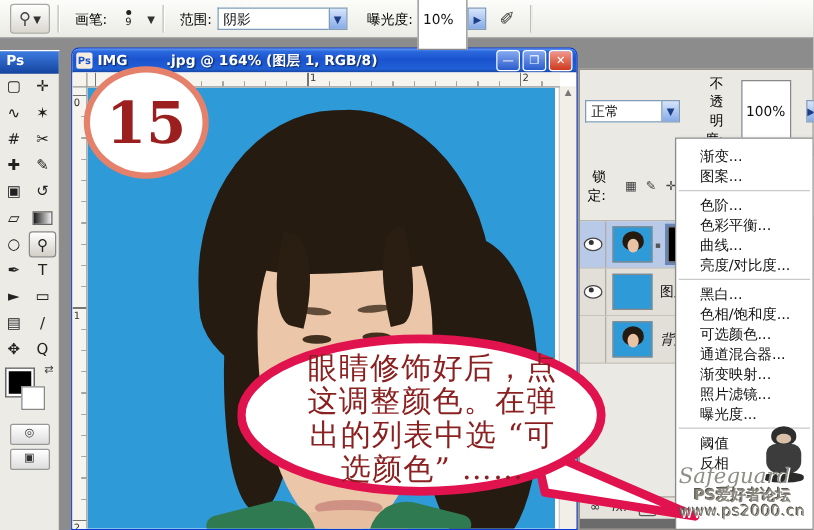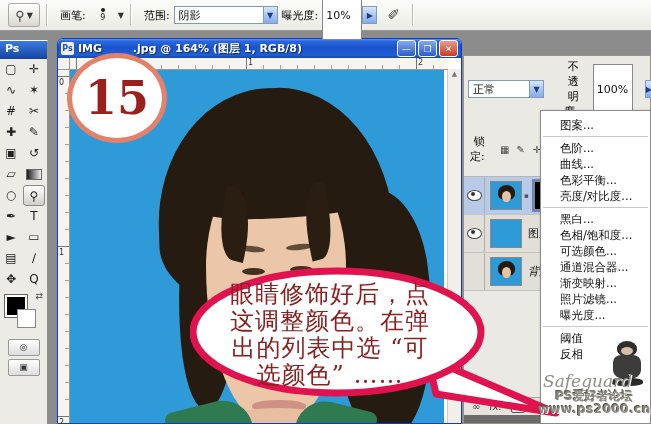--- a/index.html
+++ b/index.html
@@ -124,29 +124,29 @@
   .mi{padding:1px 4px 1px 19px;font-size:11.5px;height:14px;line-height:14px;color:#111;white-space:nowrap;overflow:hidden;}
   .msep{border-top:1px solid #c9c9c9;margin:3px 2px;}
 
   
   .badge{position:absolute;left:67px;top:53px;width:90px;height:80px;border-radius:50%;border:5px solid #e5806b;background:#fff;
          z-index:40;display:flex;align-items:center;justify-content:center;
          font-family:"DejaVu Serif","Liberation Serif",serif;font-weight:bold;font-size:46px;color:#9c1f1f;}
 
   
   .bubble-svg{position:absolute;left:190px;top:265px;width:375px;height:156px;z-index:50;}
-  .bubble-text{position:absolute;left:196px;top:281px;width:268px;z-index:51;text-align:center;
+  .bubble-text{position:absolute;left:212px;top:281px;width:268px;z-index:51;text-align:center;
          font-family:"DejaVu Serif","Liberation Serif",serif;font-size:24px;line-height:27px;color:#8b2020;letter-spacing:1px;}
 
   
   .wm-script{position:absolute;left:543px;top:371px;z-index:60;font-family:"DejaVu Serif","Liberation Serif",serif;
          font-style:italic;font-size:17px;color:#8f8f87;text-shadow:1px 1px 0 #fff;}
   .wm-forum{position:absolute;left:538px;top:388px;width:112px;z-index:60;text-align:center;font-weight:bold;font-size:12px;
          color:#8a887e;text-shadow:1px 1px 0 #fdfdfd,-1px -1px 0 #55534a;}
-  .wm-url{position:absolute;left:538px;top:402px;width:112px;z-index:60;text-align:center;font-weight:bold;font-size:12px;
+  .wm-url{position:absolute;left:538px;top:402px;width:112px;z-index:60;text-align:center;font-weight:normal;font-size:12px;
          color:#8a887e;text-shadow:1px 1px 0 #fdfdfd,-1px -1px 0 #55534a;letter-spacing:.5px;}
   .mascot{position:absolute;left:607px;top:341px;width:40px;height:46px;z-index:59;}
   .mascot div{position:absolute;}
   .m-head{left:10px;top:0;width:20px;height:15px;background:#2e2e2e;border-radius:50% 50% 40% 40%;}
   .m-face{left:14px;top:6px;width:12px;height:8px;background:#d8c0a8;border-radius:50%;}
   .m-body{left:6px;top:14px;width:28px;height:24px;background:#3c3c3c;border-radius:30% 30% 40% 40%;}
   .m-base{left:4px;top:37px;width:32px;height:8px;background:#2a2a2a;border-radius:40%;}
 </style>
 </head>
 <body>
@@ -164,21 +164,21 @@
       <span class="dot"></span>
       <span class="bsz">9</span>
     </div>
     <span class="caret">▼</span>
     <div class="sep"></div>
     <span class="optlabel">范围:</span>
     <div class="xpcombo">
       <span class="fld">阴影</span>
       <span class="xpbtn">▼</span>
     </div>
-    <span class="optlabel" style="margin-left:4px">曝光度:</span>
+    <span class="optlabel" style="margin-left:16px">曝光度:</span>
     <span class="xpfield">10%</span>
     <span class="xpbtn" style="height:18px">▶</span>
     <span class="airbrush">✐</span>
     <div class="sep" style="margin-left:12px"></div>
   </div>
 
   <div class="palette">
     <div class="psbadge">Ps</div>
     <div class="toolgrid">
       <div class="tool">▢</div>
@@ -302,25 +302,26 @@
     </div>
     <div class="lbar">
       <span>∞</span>
       <span class="fxtxt">fx.</span>
       <span class="maskbtn"></span>
     </div>
     <div class="pstrip"></div>
   </div>
 
   <div class="menu">
+    <div class="mi">渐变...</div>
     <div class="mi">图案...</div>
     <div class="msep"></div>
     <div class="mi">色阶...</div>
+    <div class="mi">色彩平衡...</div>
     <div class="mi">曲线...</div>
-    <div class="mi">色彩平衡...</div>
     <div class="mi">亮度/对比度...</div>
     <div class="msep"></div>
     <div class="mi">黑白...</div>
     <div class="mi">色相/饱和度...</div>
     <div class="mi">可选颜色...</div>
     <div class="mi">通道混合器...</div>
     <div class="mi">渐变映射...</div>
     <div class="mi">照片滤镜...</div>
     <div class="mi">曝光度...</div>
     <div class="msep"></div>

